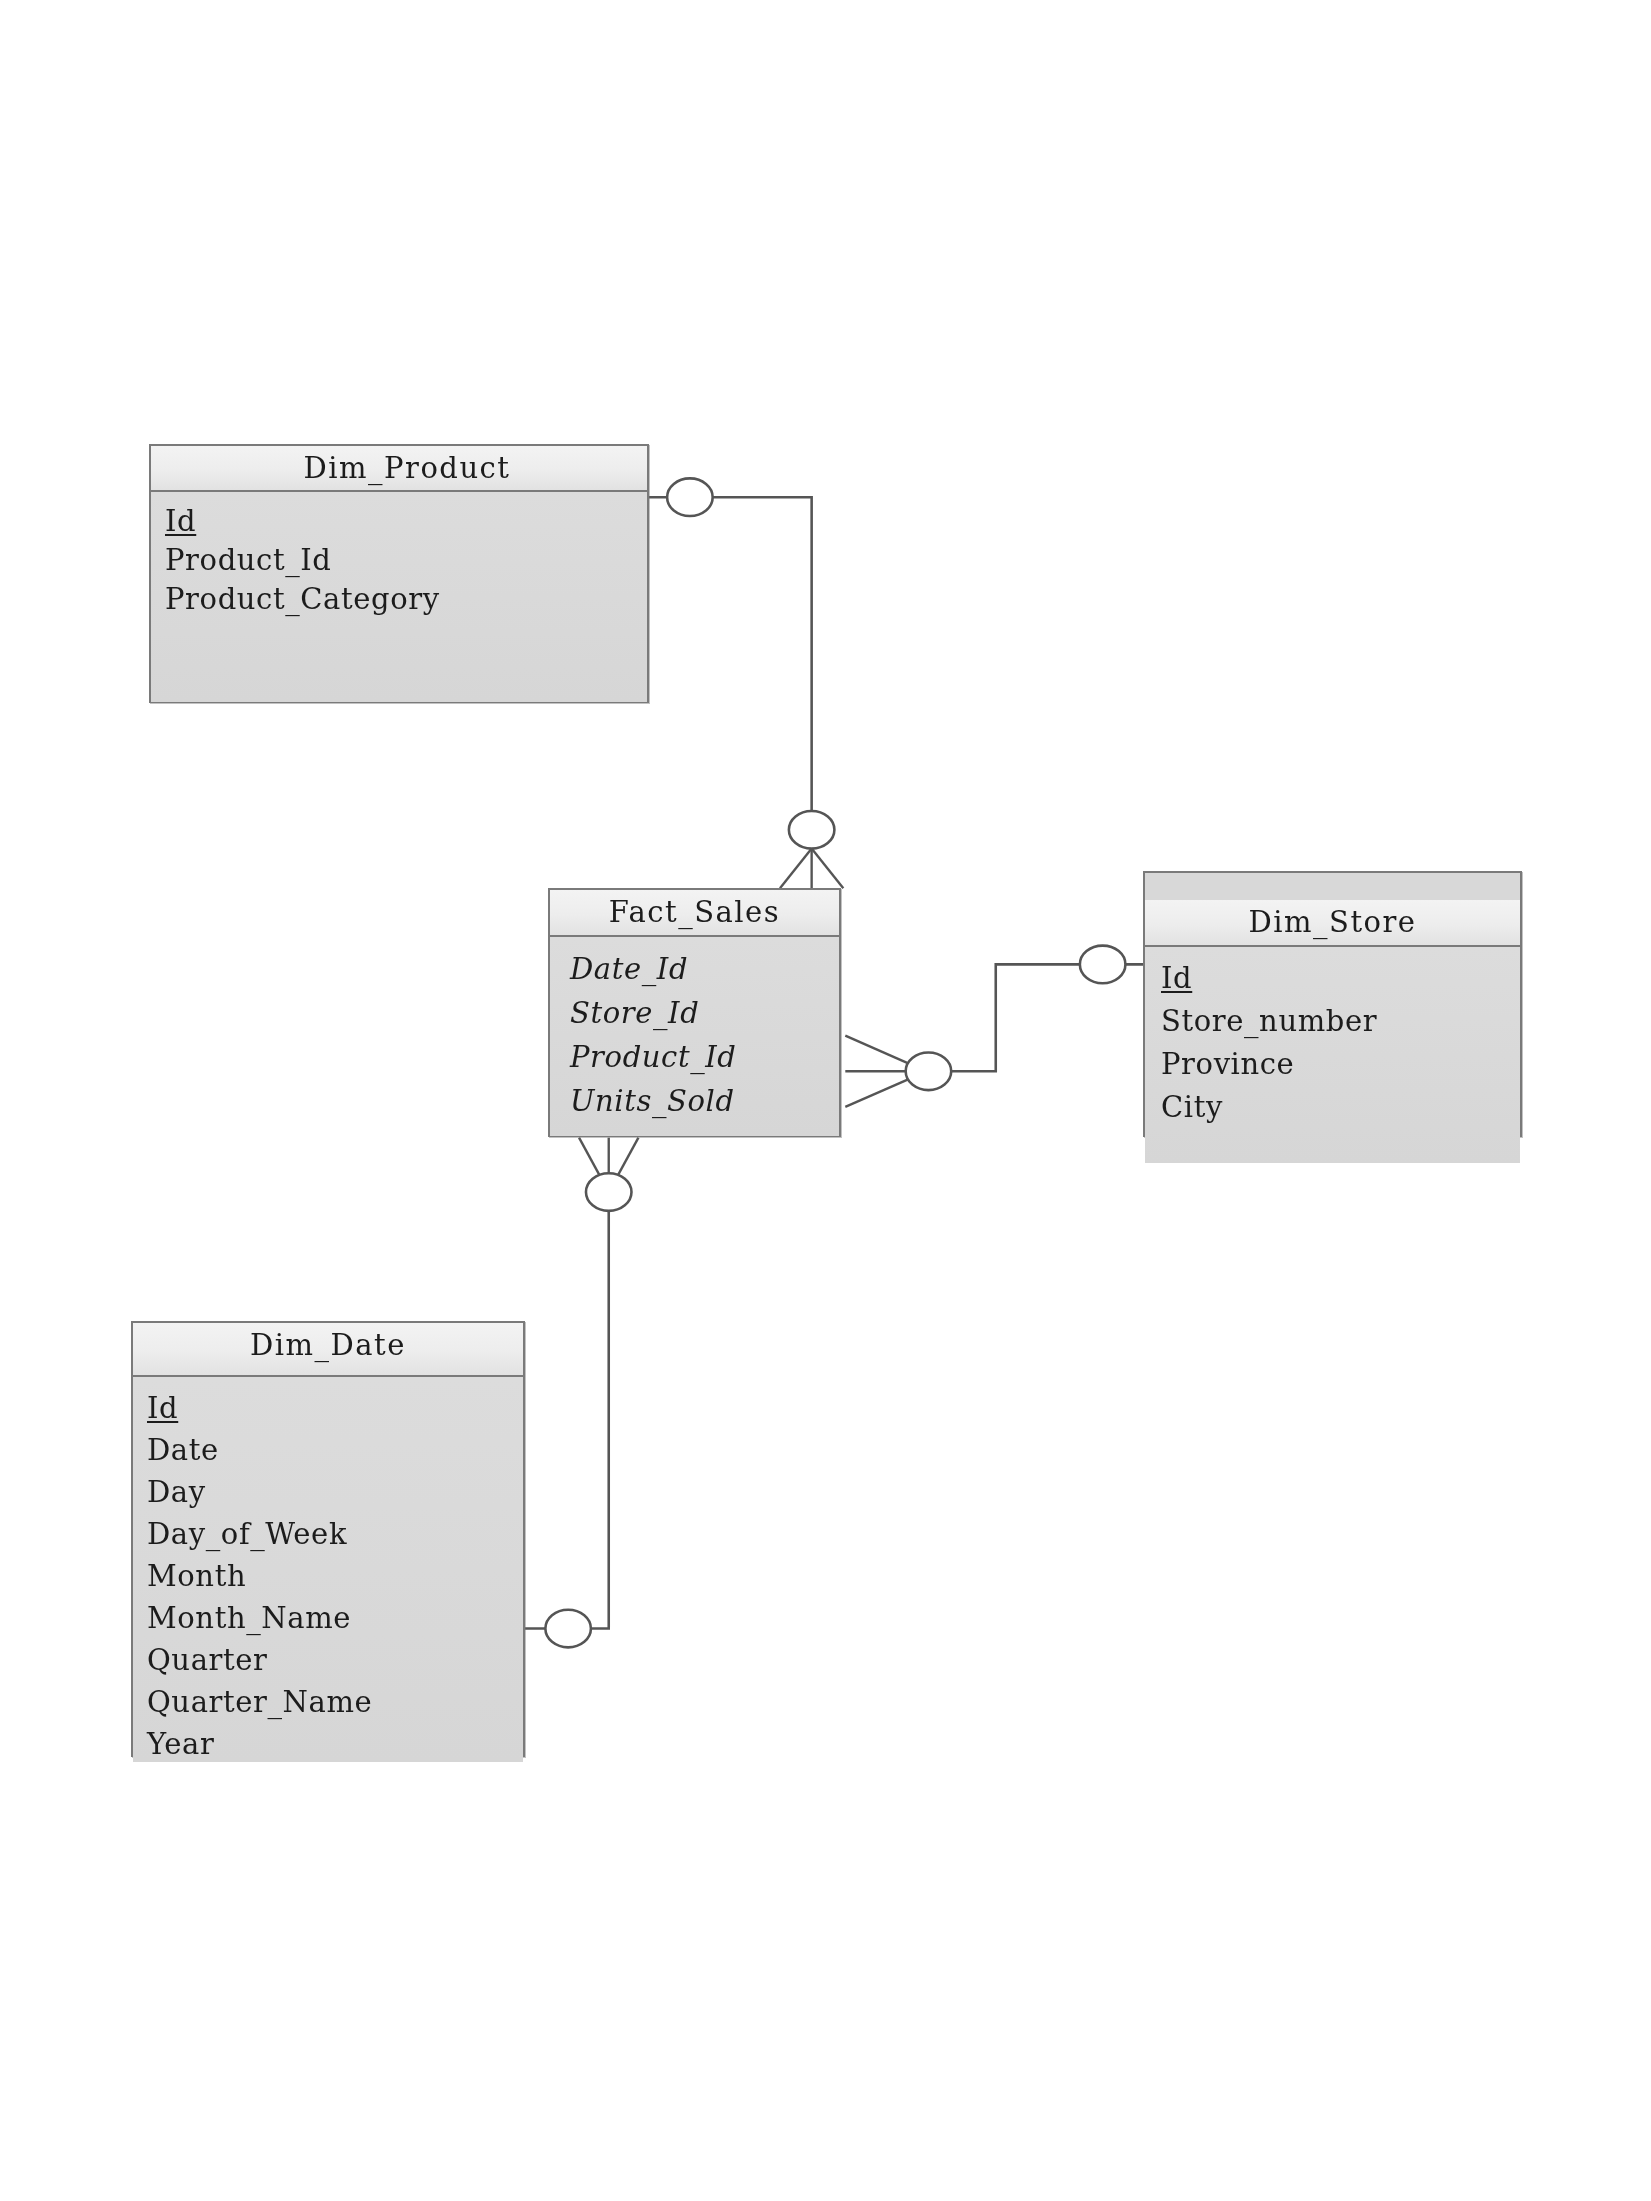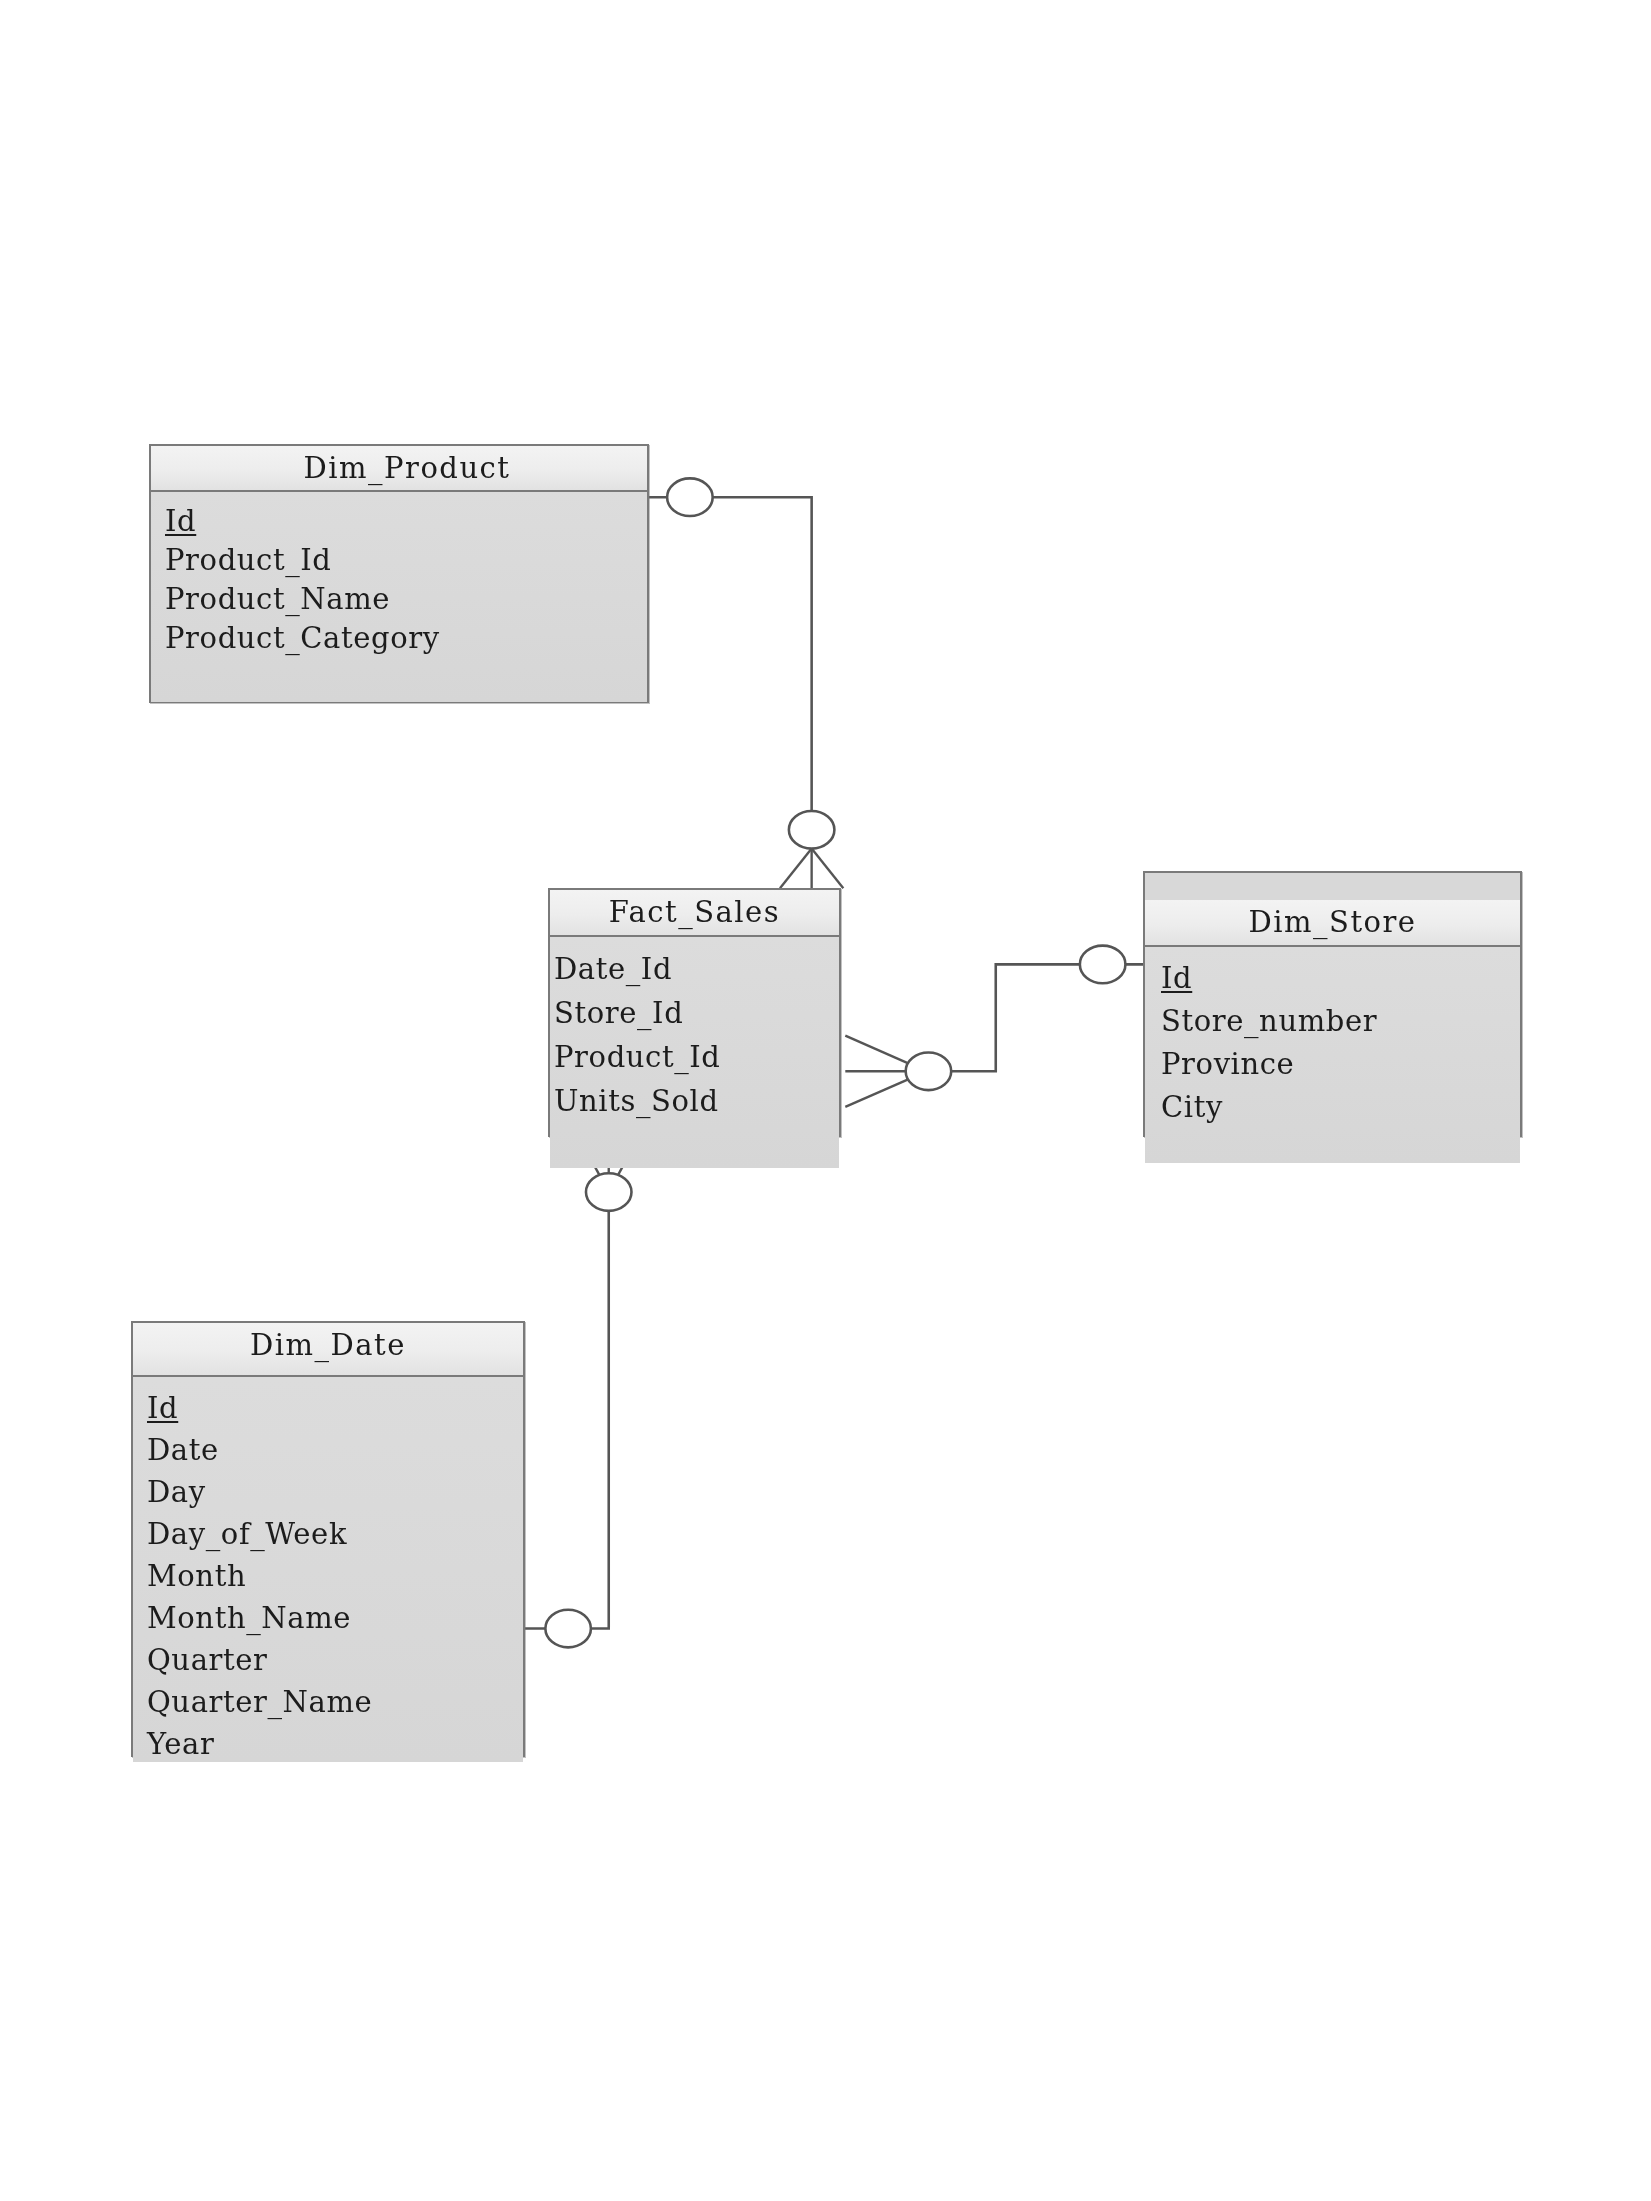--- a/index.html
+++ b/index.html
@@ -62,21 +62,21 @@
   }
 
   
   #ent-dim-product { left: 149px; top: 444px; width: 500px; height: 259px; }
   #ent-dim-product .entity-header { height: 46px; line-height: 44px; font-size: 29px; padding-left: 16px; }
   #ent-dim-product .entity-body { height: 210px; }
   #ent-dim-product .attr { font-size: 29px; height: 39px; line-height: 39px; }
 
   #ent-fact-sales { left: 548px; top: 888px; width: 293px; height: 249px; }
   #ent-fact-sales .entity-header { height: 47px; line-height: 45px; font-size: 29px; }
-  #ent-fact-sales .entity-body { height: 231px; padding-left: 4px; }
+  #ent-fact-sales .entity-body { height: 199px; padding-left: 20px; font-style: italic; }
   #ent-fact-sales .attr { font-size: 29px; height: 44px; line-height: 44px; }
 
   #ent-dim-store { left: 1143px; top: 871px; width: 379px; height: 266px; }
   #ent-dim-store .entity-header { height: 47px; line-height: 45px; font-size: 29px; margin-top: 27px; }
   #ent-dim-store .entity-body { height: 216px; padding-left: 16px; }
   #ent-dim-store .attr { font-size: 29px; height: 43px; line-height: 43px; }
 
   #ent-dim-date { left: 131px; top: 1321px; width: 394px; height: 436px; }
   #ent-dim-date .entity-header { height: 54px; line-height: 45px; font-size: 29px; }
   #ent-dim-date .entity-body { height: 385px; padding-left: 14px; }
@@ -137,21 +137,20 @@
       </g>
 
     </g>
   </svg>
 
   <div class="entity" id="ent-dim-product">
     <div class="entity-header">Dim_Product</div>
     <div class="entity-body">
       <div class="attr pk">Id</div>
       <div class="attr">Product_Id</div>
-      <div class="attr">Product_Name</div>
       <div class="attr">Product_Category</div>
     </div>
   </div>
 
   <div class="entity" id="ent-fact-sales">
     <div class="entity-header">Fact_Sales</div>
     <div class="entity-body">
       <div class="attr">Date_Id</div>
       <div class="attr">Store_Id</div>
       <div class="attr">Product_Id</div>

